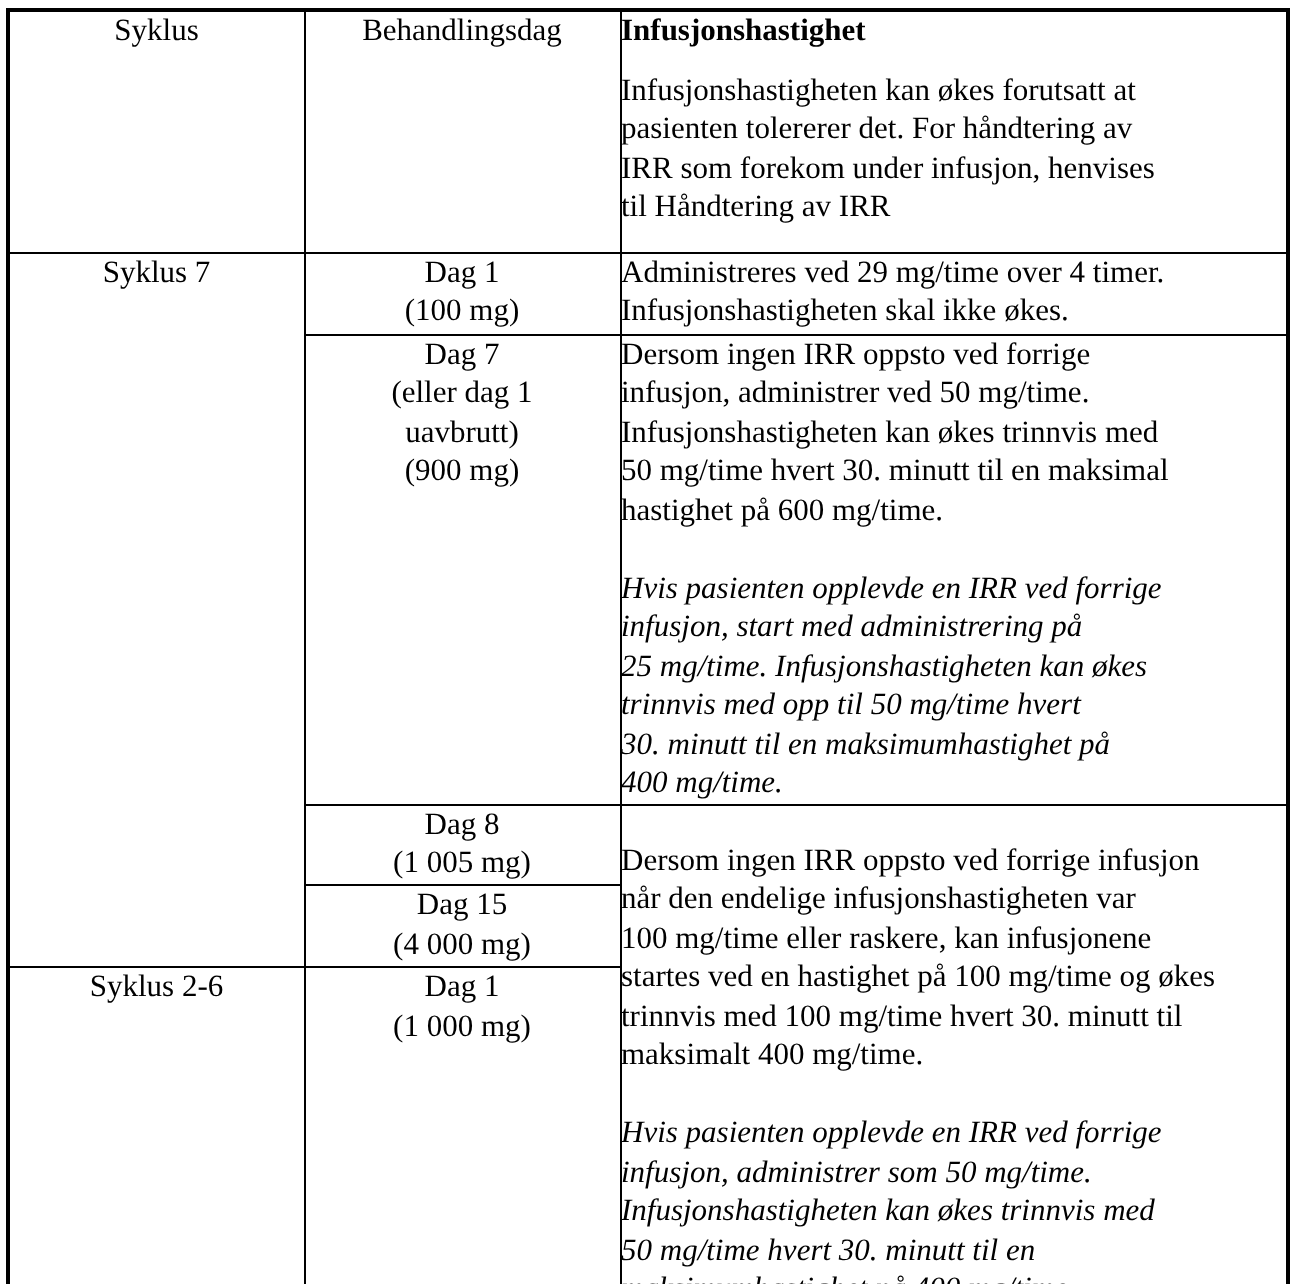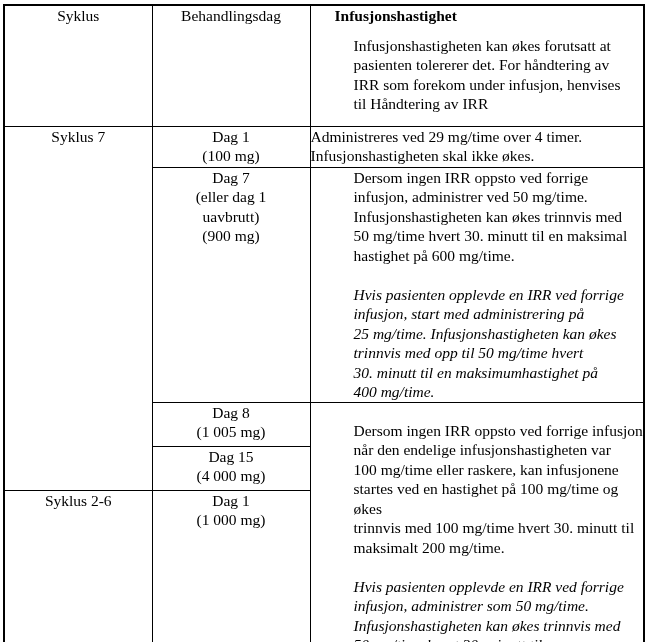--- a/index.html
+++ b/index.html
@@ -29,30 +29,30 @@
     padding: 0;
     font-weight: normal;
     vertical-align: top;
     overflow: hidden;
   }
   .cell-center {
     text-align: center;
     vertical-align: middle;
   }
   .bold { font-weight: bold; font-family: Liberation Serif, serif; }
-  .pre { white-space: pre-line; padding-left: 43px; }
+  .pre { white-space: pre-line; }
   .rate-cell {
     padding: 2px 6px 4px 9px;
     text-align: left;
     vertical-align: top;
   }
   .header-rate-cell {
     padding: 7px 6px 4px 9px;
   }
-  .header-rate-cell .title { margin-bottom: 10px; margin-left: 24px; }
+  .header-rate-cell .title { margin-bottom: 10px; }
   .para + .para { margin-top: 19.5px; font-style: italic; }
   .merged-rate .inner { padding-top: 18px; }
 </style>
 </head>
 <body>
 
 <div class="page">
   <table class="dose-table">
     <colgroup>
       <col style="width:148px">
@@ -104,21 +104,21 @@
     <tr style="height:39px">
       <td class="cell-center pre">Dag 8
 (1 005 mg)</td>
       <td class="rate-cell merged-rate" rowspan="3">
         <div class="inner">
           <div class="para pre">Dersom ingen IRR oppsto ved forrige infusjon
 når den endelige infusjonshastigheten var
 100 mg/time eller raskere, kan infusjonene
 startes ved en hastighet på 100 mg/time og økes
 trinnvis med 100 mg/time hvert 30. minutt til
-maksimalt 200 mg/time.</div>
+maksimalt 400 mg/time.</div>
           <div class="para pre">Hvis pasienten opplevde en IRR ved forrige
 infusjon, administrer som 50 mg/time.
 Infusjonshastigheten kan økes trinnvis med
 50 mg/time hvert 30. minutt til en
 maksimumhastighet på 400 mg/time.</div>
         </div>
       </td>
     </tr>
 
     <tr style="height:36px">

